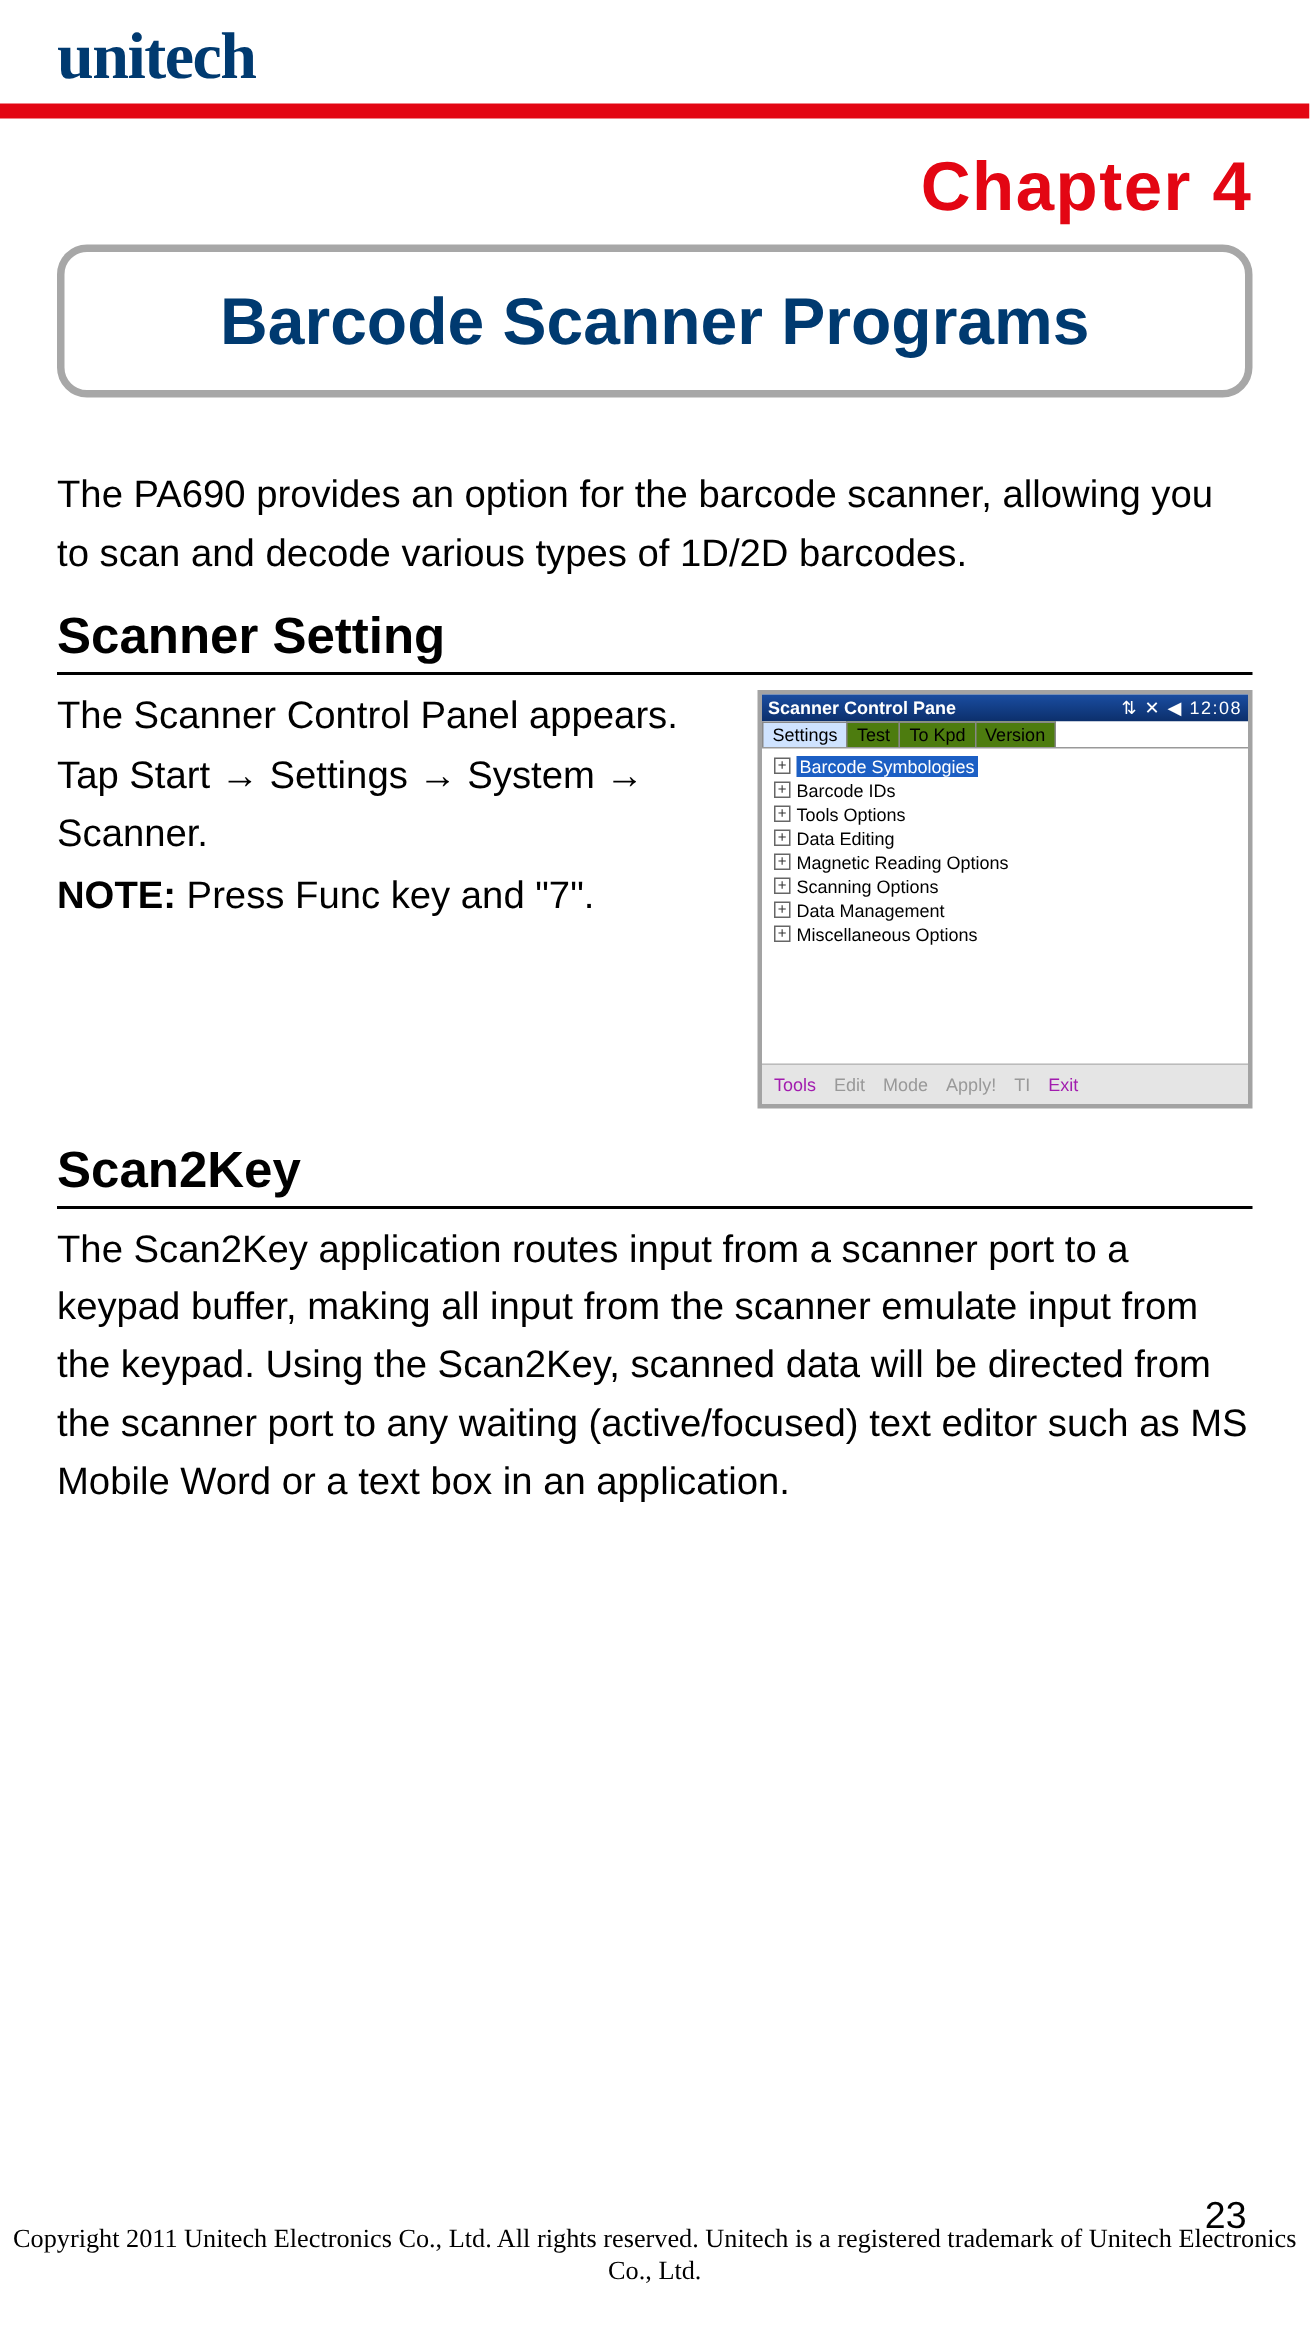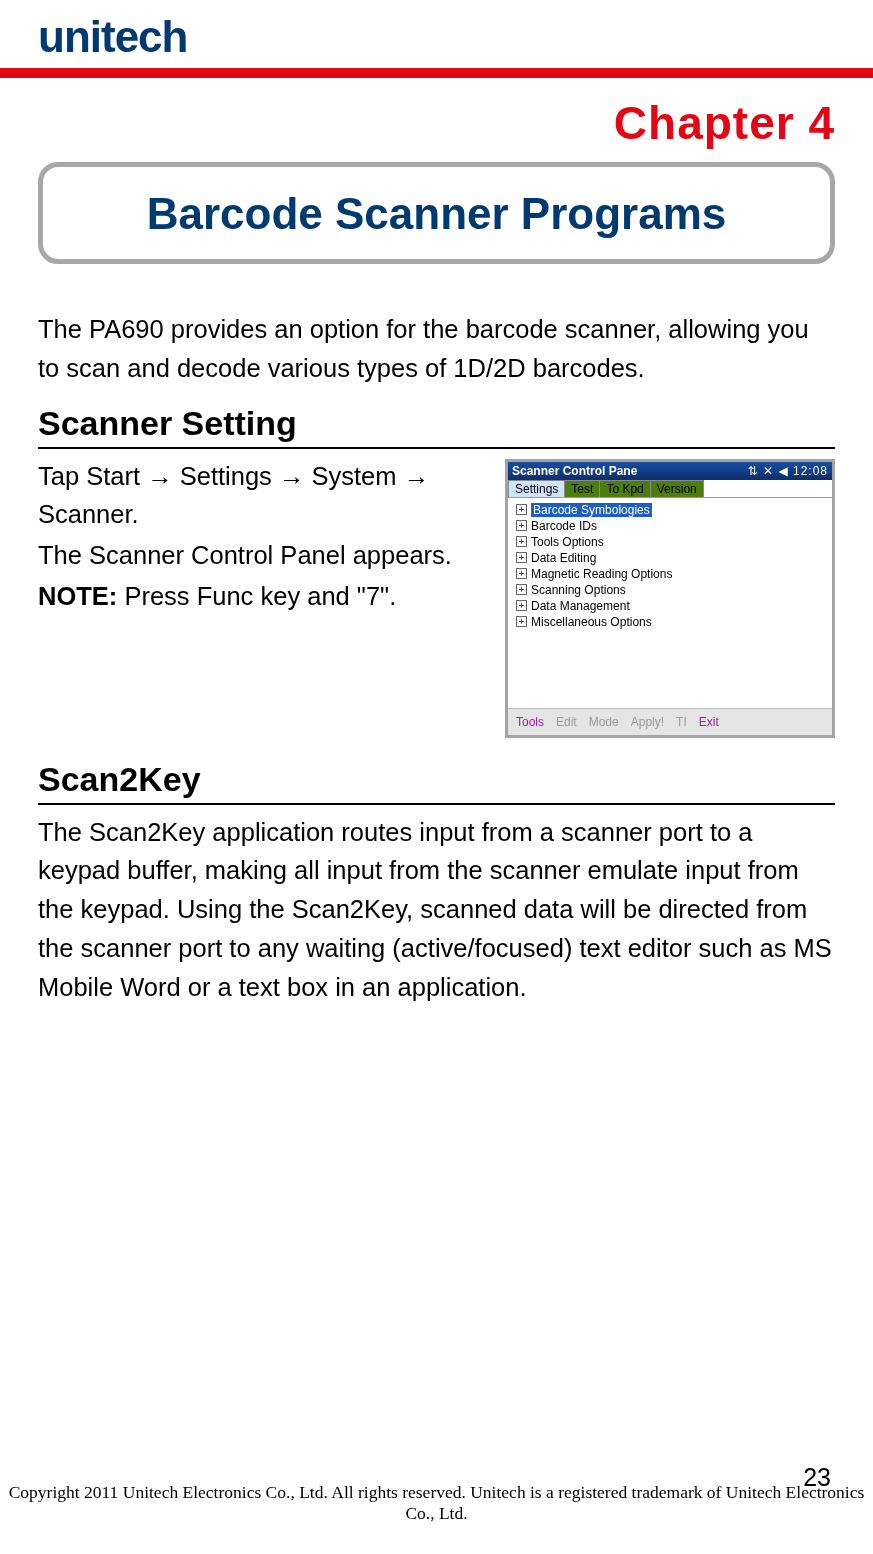--- a/index.html
+++ b/index.html
@@ -16,20 +16,21 @@
     }
     .logo {
       font-size: 44px;
       font-weight: bold;
       color: #003a70;
       letter-spacing: -1px;
       margin-bottom: 6px;
       display:flex;
       align-items:center;
       gap:6px;
+      font-family:Liberation Serif, serif;
     }
     .red-bar {
       height: 10px;
       background: #e30613;
       margin: 0 -38px 18px -38px;
     }
     .chapter {
       text-align: right;
       color: #e30613;
       font-size: 46px;
@@ -175,22 +176,22 @@
   </div>
 
   <p class="body-text">The PA690 provides an option for the barcode scanner, allowing you to scan and decode various types of 1D/2D barcodes.</p>
 
   <h2 class="section-head">Scanner Setting</h2>
   <div class="section-rule"></div>
 
 
   <div class="row">
     <div class="col-text">
+      <p class="body-text" style="margin-bottom:2px">The Scanner Control Panel appears.</p>
       <p class="body-text" style="margin-bottom:2px">Tap Start → Settings → System → Scanner.</p>
-      <p class="body-text" style="margin-bottom:2px">The Scanner Control Panel appears.</p>
       <p class="body-text">
         <span class="note-label">NOTE:</span><span> Press Func key and "7".</span>
       </p>
     </div>
 
     <div class="device-shot">
       <div class="ds-title">
         <span>Scanner Control Pane</span>
         <span class="icons">⇅ ✕ ◀ <span>12:08</span></span>
       </div>

